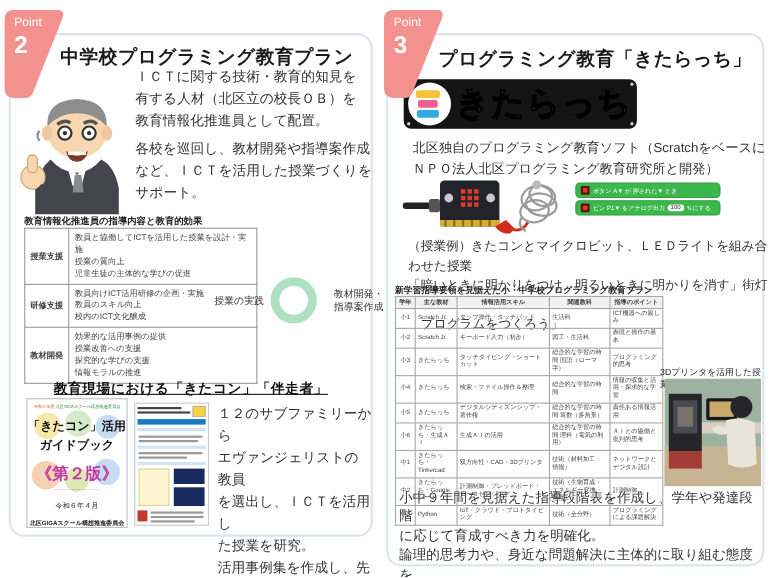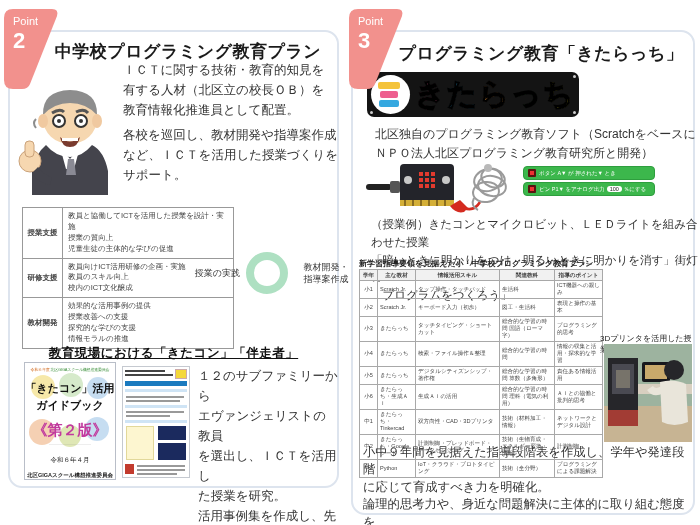--- a/index.html
+++ b/index.html
@@ -104,20 +104,21 @@
     <rect x="9" y="66" width="9" height="16" rx="4" fill="#f6d7b0" stroke="#caa27a" stroke-width="1"></rect>
     <path d="M22,92 q6,8 14,10 l-2,8 q-12,-2 -18,-12 Z" fill="#44444c"></path>
   </svg>
   <div class="para preline" style="left:123px;top:60px;width:215px;">ＩＣＴに関する技術・教育的知見を
 有する人材（北区立の校長ＯＢ）を
 教育情報化推進員として配置。</div>
   <div class="para preline" style="left:123px;top:125px;width:218px;">各校を巡回し、教材開発や指導案作成
 など、ＩＣＴを活用した授業づくりを
 サポート。</div>
 
+  <div class="gtable-title" style="left:22px;top:196px;position:absolute;">教育情報化推進員の指導内容と教育的効果</div>
   <table class="gtable" style="left:22px;top:207px;position:absolute;">
     <tbody>
         <tr>
           <td class="g-label">授業支援</td>
           <td class="g-items">教員と協働してICTを活用した授業を設計・実施
 授業の質向上
 児童生徒の主体的な学びの促進</td>
         </tr>
         <tr>
           <td class="g-label">研修支援</td>

